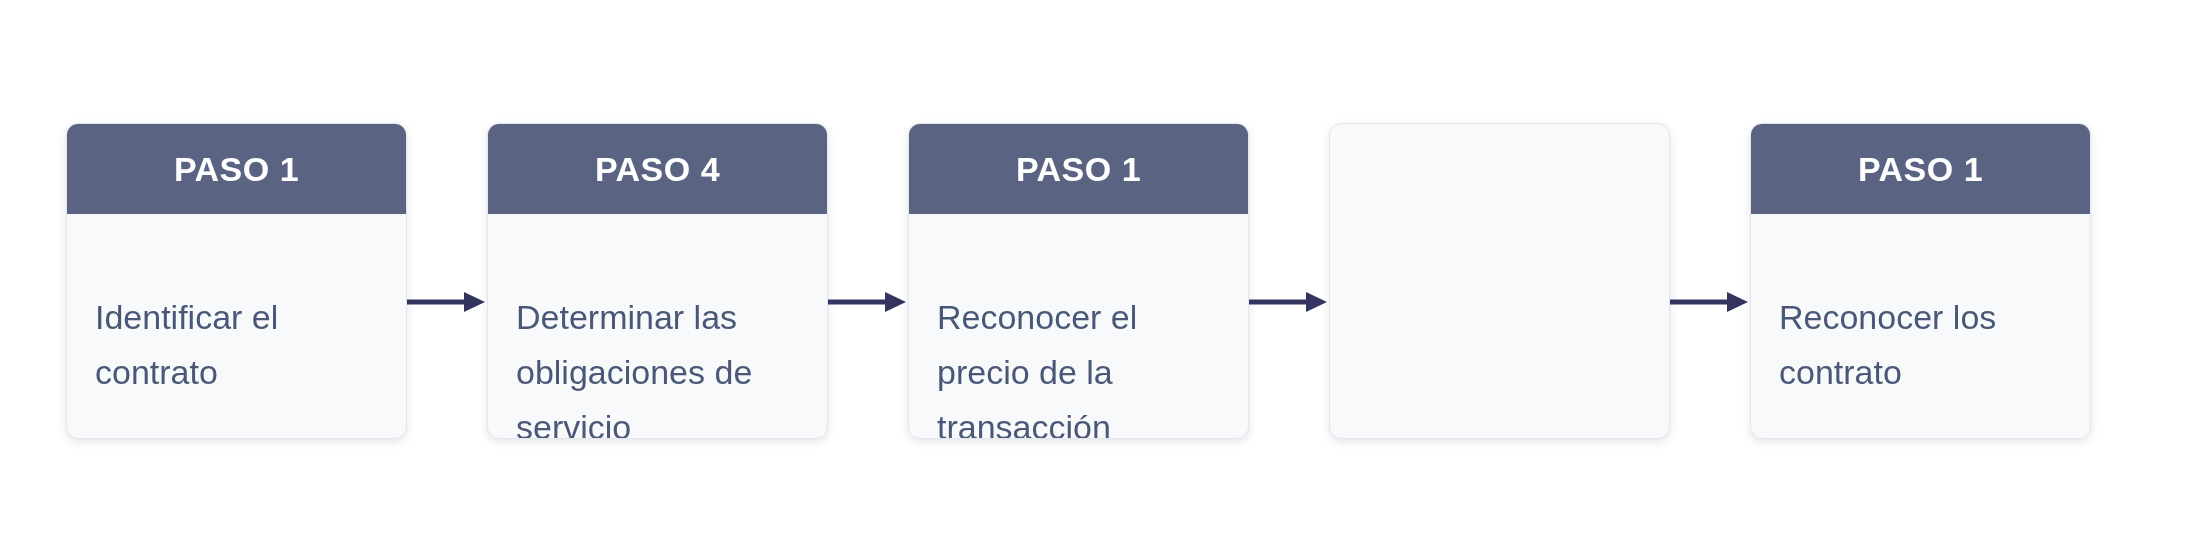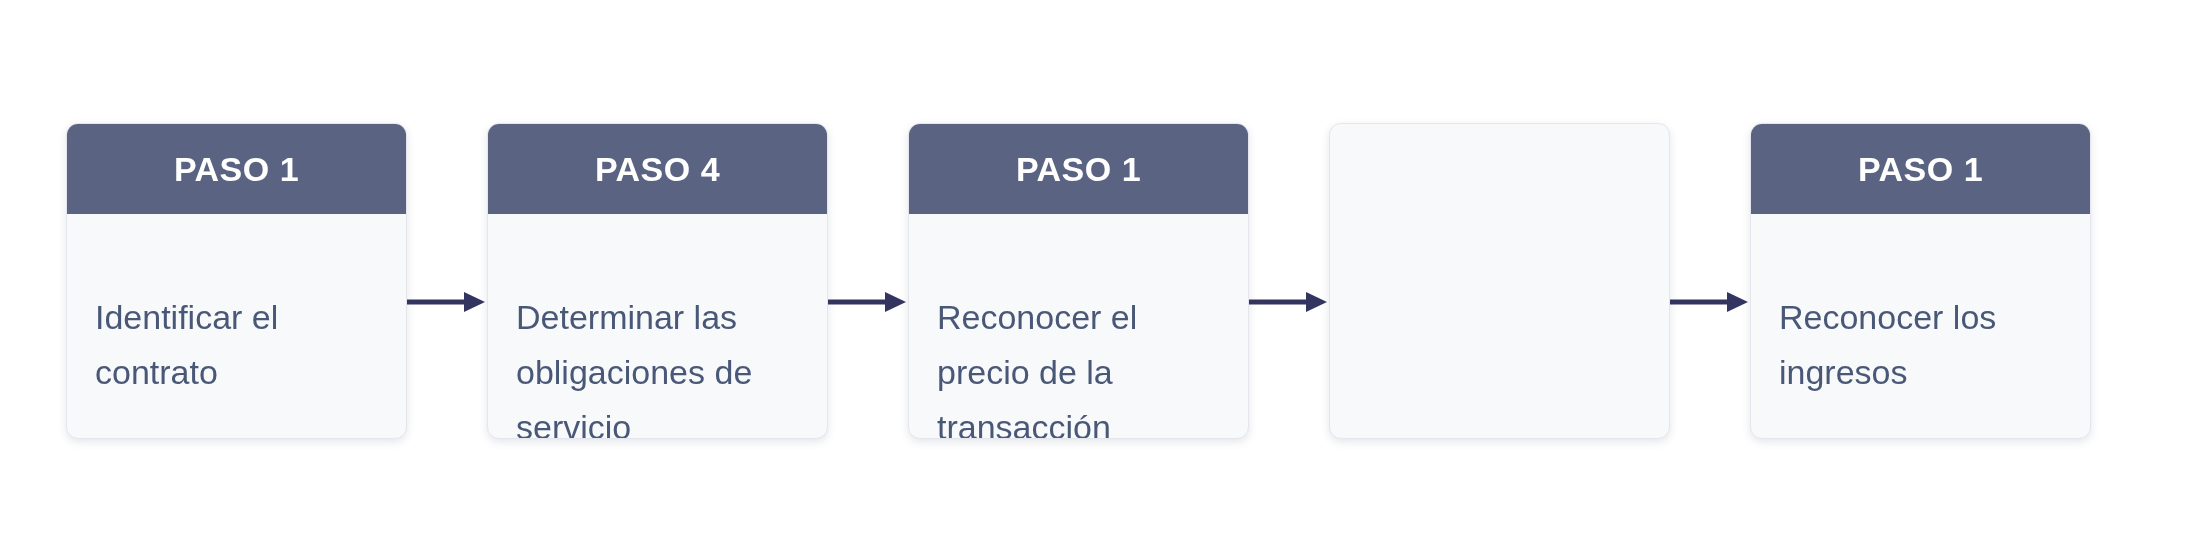--- a/index.html
+++ b/index.html
@@ -117,16 +117,16 @@
   <div class="arrow-cell">
     <svg width="80" height="24" viewBox="0 0 80 24">
       <line x1="0" y1="12" x2="60" y2="12" stroke="var(--arrow)" stroke-width="5"></line>
       <polygon points="57,2 57,22 78,12" fill="var(--arrow)"></polygon>
     </svg>
   </div>
 
   <div class="card">
     <div class="card-header">PASO 1</div>
     <div class="card-body">Reconocer los
-ingresos</div>
+contrato</div>
   </div>
 
 </div>
 
 </body></html>

